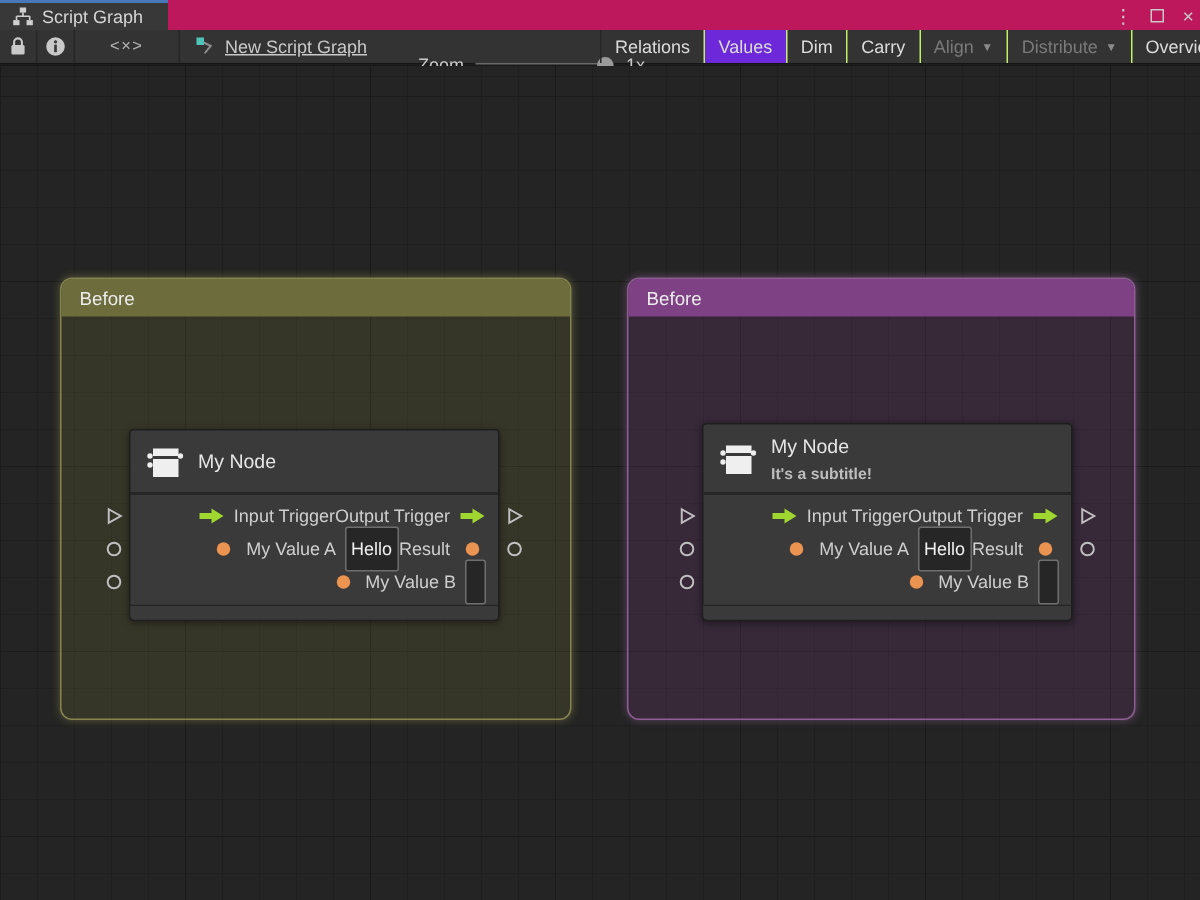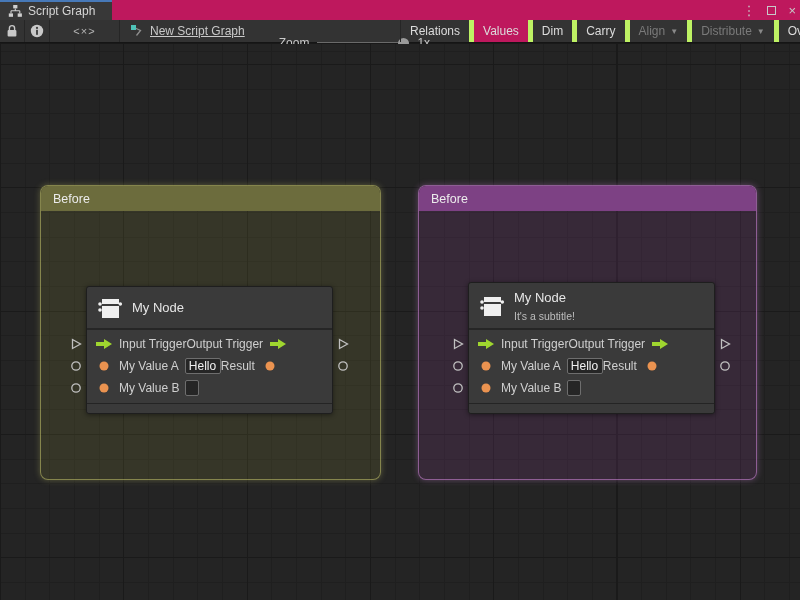--- a/index.html
+++ b/index.html
@@ -28,23 +28,23 @@
   .tb-btn.wide { width:70px; padding:0; }
   .code-glyph { font-size:11px; color:#b5b5b5; letter-spacing:1px; }
   .graph-btn { display:flex; align-items:center; gap:6px; padding:0 10px; height:22px; color:#c9c9c9;text-decoration:underline; }
   .zoom-wrap { display:flex; align-items:center; gap:8px; margin-left:24px; color:#c9c9c9;margin-top:23px; }
   .slider { position:relative; width:92px; height:12px; }
   .slider .track { position:absolute; left:0; right:0; top:5.5px; height:1px; background:#6a6a6a; }
   .slider .handle { position:absolute; right:0; top:1px; width:11px; height:11px; border-radius:50%;
                     background:#9a9a9a; }
   .tb-right { position:absolute; left:400px; top:0; height:22px; display:flex; align-items:stretch; }
   .tb-tbtn { display:flex; align-items:center; gap:5px; padding:0 9px; color:#dcdcdc;
-             border-right:5px solid #bef264; white-space:nowrap; }
+             border-right:1px solid #bef264; white-space:nowrap; }
   .tb-tbtn.first { border-left:1px solid #262626; }
-  .tb-tbtn.active { background:#be185d; }
+  .tb-tbtn.active { background:#6d28d9; }
   .tb-tbtn.disabled { color:#7a7a7a; }
   .dd-arrow { font-size:8px; color:#8a8a8a; }
 
   
   .graph { position:absolute; left:0; top:44px; width:800px; height:556px;
            background-color:#242424;
            background-image:
              repeating-linear-gradient(to right, #1a1a1a 0 1px, transparent 1px 123.3px),
              repeating-linear-gradient(to bottom, #1a1a1a 0 1px, transparent 1px 123.3px),
              repeating-linear-gradient(to right, #1f1f1f 0 1px, transparent 1px 24.66px),
@@ -68,28 +68,28 @@
   .node { position:absolute; width:247px; background:#3a3a3a; border:1px solid #1e1e1e;
           border-radius:3px; box-shadow:0 1px 5px rgba(0,0,0,0.45); }
   .node.before-node { left:86px; top:242px; }
   .node.after-node { left:468px; top:238px; }
   .node-head { display:flex; align-items:center; gap:9px; padding:0 10px;
                border-bottom:2px solid #262626; }
   .node.before-node .node-head { height:43px; }
   .node.after-node .node-head { height:47px; }
   .node-titles { display:flex; flex-direction:column; }
   .node-title { font-size:13px; color:#e6e6e6; }
-  .node-subtitle { font-size:10.5px; color:#bdbdbd; margin-top:5px; }
+  .node-subtitle { font-size:10.5px; color:#bdbdbd; margin-top:5px;font-weight:bold; }
   .node-rows { padding:3px 0 2px 0; }
   .prow { position:relative; height:22px; display:flex; align-items:center;
-          justify-content:flex-start; padding:0 8px; }
+          justify-content:flex-end; padding:0 8px; }
   .pside { display:flex; align-items:center; gap:6px; }
   .picon { width:18px; height:13px; display:flex; align-items:center; justify-content:center; }
   .plabel { font-size:12px; color:#cfcfcf; }
-  .pinput { height:16px; background:#262626; border:1px solid #6e6e6e; border-radius:2px;
+  .pinput { height:30px; background:#262626; border:1px solid #6e6e6e; border-radius:2px;
             color:#f0f0f0; font-size:12px; font-family:"Liberation Sans", sans-serif;
             padding:0 3px; }
   .pinput.txt { width:36px; }
   .pinput.sm { width:14px; }
   .oport { position:absolute; width:12px; height:12px; top:5px; }
   .oport.l { left:-17px; }
   .oport.r { right:-17px; }
   .node-footer { height:10px; background:#3a3a3a; border-top:1px solid #242424; margin-top:2px;
                  border-radius:0 0 3px 3px; }
 </style>

